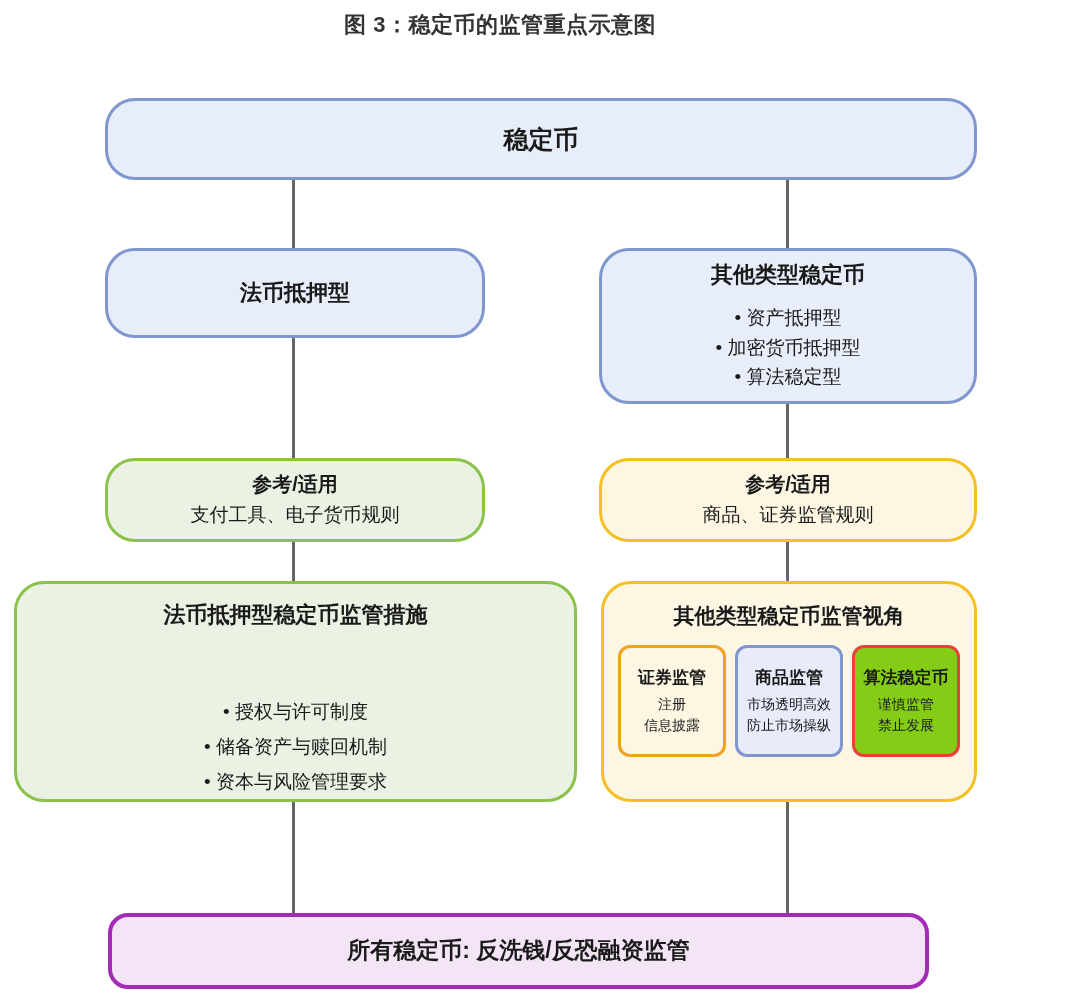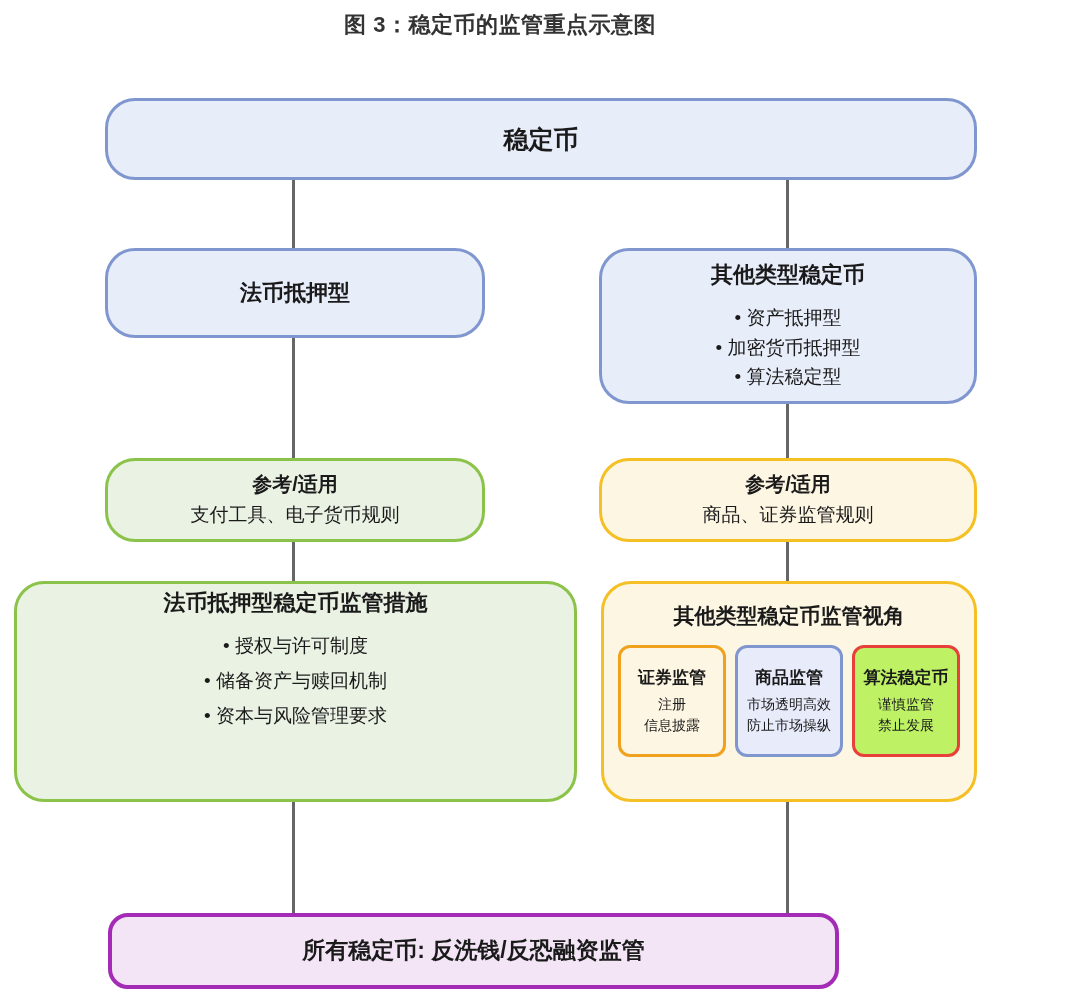--- a/index.html
+++ b/index.html
@@ -73,21 +73,21 @@
     white-space: nowrap;
   }
 
   
   .theme-blue   { background:#e8edfa; border-color:#7f96cf; }
   .theme-green  { background:#e9f2e3; border-color:#8bc34a; }
   .theme-amber  { background:#fdf6e3; border-color:#f5c026; }
   .theme-purple { background:#f3e5f6; border-color:#a32bb5; }
   .theme-orange { background:#fdf6e3; border-color:#f0a21e; }
   .theme-blue2  { background:#e8ecfa; border-color:#7f96cf; }
-  .theme-red    { background:#bef264; border-color:#e8403a; }
+  .theme-red    { background:#84cc16; border-color:#e8403a; }
 
   
   #box-stablecoin {
     left: 105px; top: 98px; width: 872px; height: 82px;
     border-width: 3px;
   }
   #box-stablecoin .bx-title { font-size: 25px; }
 
   #box-fiat {
     left: 105px; top: 248px; width: 380px; height: 90px;
@@ -112,22 +112,22 @@
   #box-ref-right {
     left: 599px; top: 458px; width: 378px; height: 84px;
     border-width: 3px;
   }
   #box-ref-right .bx-title { font-size: 20px; }
   #box-ref-right .bx-sub { font-size: 19px; margin-top: 4px; }
 
   #box-measures {
     left: 14px; top: 581px; width: 563px; height: 221px;
     border-width: 3px;
-    justify-content: flex-start;
-    padding-top: 5px;
+    justify-content: space-between;
+    padding-top: 17px;
   }
   #box-measures .bx-title { font-size: 22px; margin-bottom: 10px; }
   #box-measures .bx-list li { font-size: 19px; line-height: 1.85; }
 
   #box-views {
     left: 601px; top: 581px; width: 376px; height: 221px;
     border-width: 3px;
     justify-content: flex-start;
     padding-top: 18px;
   }
@@ -157,21 +157,21 @@
     font-size: 17px;
     margin-bottom: 5px;
   }
   .subbox .sb-line {
     font-size: 14px;
     line-height: 1.5;
     white-space: nowrap;
   }
 
   #box-aml {
-    left: 108px; top: 913px; width: 731px; height: 76px;
+    left: 108px; top: 913px; width: 821px; height: 76px;
     border-width: 4px;
     border-radius: 20px;
   }
   #box-aml .bx-title { font-size: 23px; }
 
   
   #conn-top-left   { left: 292px; top: 180px;  height: 68px; }
   #conn-top-right  { left: 786px; top: 180px;  height: 68px; }
   #conn-fiat-ref   { left: 292px; top: 338px;  height: 120px; }
   #conn-other-ref  { left: 786px; top: 404px;  height: 54px; }

